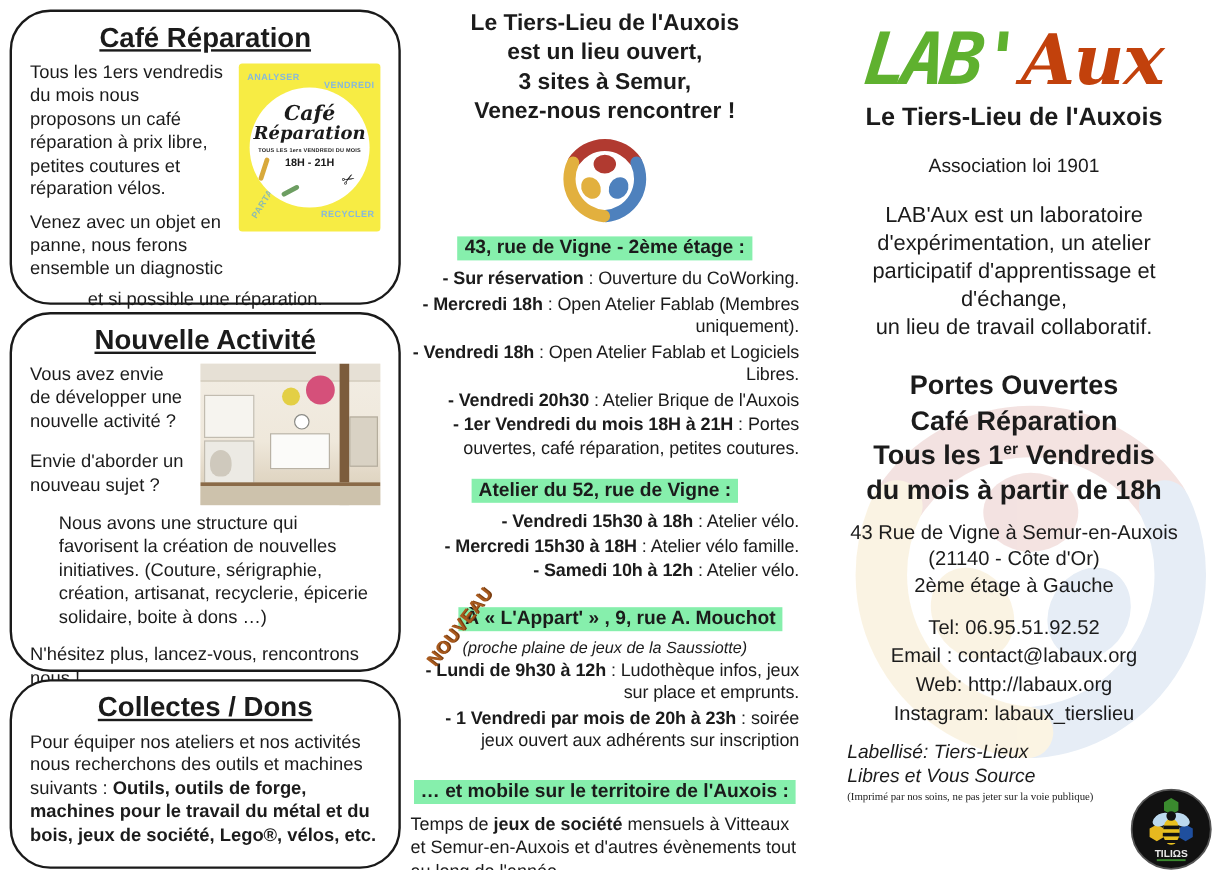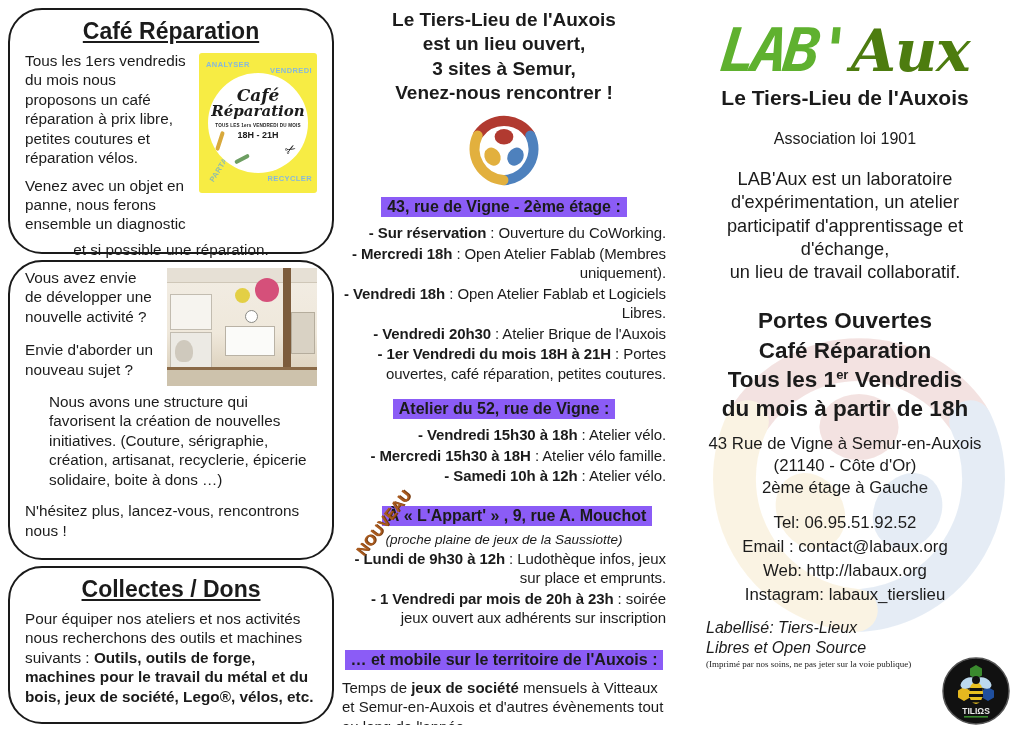--- a/index.html
+++ b/index.html
@@ -57,38 +57,38 @@
   .ph-beam{top:0;right:26px;width:8px;height:118px;background:#7c5c3c;}
   .ph-shelf{top:44px;right:2px;width:22px;height:40px;background:#d9d2c4;border:1px solid #b5ad9d;}
   .ph-counter{bottom:0;left:0;right:0;height:16px;background:#cdc2ac;border-top:3px solid #8a6a48;}
 
   #box3 b{font-weight:bold;}
 
   
   .col-mid{position:absolute;left:342px;top:8px;width:324px;text-align:center;}
   .mid-intro{font-size:19px;font-weight:bold;line-height:1.28;}
   .mid-logo{width:78px;height:78px;margin:6px auto 2px auto;display:block;}
-  .hl{display:inline-block;background:#8b5cf6;font-weight:bold;font-size:16px;
+  .hl{display:inline-block;background:#86efac;font-weight:bold;font-size:16px;
       padding:1px 6px;margin:6px 0 6px 0;}
   .sched{text-align:right;font-size:15px;line-height:1.3;letter-spacing:-0.1px;}
   .sched p{margin:0 0 1px 0;}
   .mid-note{font-style:italic;font-size:13.5px;margin:0 0 2px 0;text-align:center;}
   .h3wrap{position:relative;margin-top:14px;}
   .nouveau{position:absolute;left:2px;top:14px;transform:rotate(-52deg);
            color:#a85a1e;font-weight:bold;font-size:15px;letter-spacing:.5px;
            text-shadow:1px 1px 0 #7a3d10;}
   .mobile-p{text-align:left;font-size:15px;line-height:1.3;margin-top:2px;}
 
   
   .col-right{position:absolute;left:674px;top:10px;width:342px;text-align:center;}
   .labaux{line-height:1;margin-top:10px;white-space:nowrap;}
   .lab{font-family:"DejaVu Sans Mono",monospace;font-weight:bold;font-style:italic;
        font-size:60px;color:#5fb12f;letter-spacing:-4px;transform:skew(-6deg);display:inline-block;}
   .aux{font-family:"DejaVu Serif",serif;font-weight:bold;font-style:italic;
-       font-size:58px;color:#4d7c0f;letter-spacing:-1px;display:inline-block;margin-left:2px;}
+       font-size:58px;color:#c2410c;letter-spacing:-1px;display:inline-block;margin-left:2px;}
   .rsub{font-size:21px;font-weight:bold;margin-top:6px;}
   .rassoc{font-size:16px;margin-top:20px;}
   .rdesc{font-size:18.2px;line-height:1.28;margin-top:20px;}
   .rpromo{font-size:22.5px;font-weight:bold;line-height:1.3;margin-top:22px;position:relative;z-index:2;}
   .rpromo sup{font-size:13px;}
   .raddr{font-size:16.8px;line-height:1.3;margin-top:10px;position:relative;z-index:2;}
   .rcontact{font-size:16.8px;line-height:1.42;margin-top:12px;position:relative;z-index:2;}
   .rlabel{margin-top:12px;text-align:left;padding-left:32px;position:relative;z-index:2;}
   .rlabel .lab-line{font-style:italic;font-size:16px;line-height:1.25;}
   .fineprint{font-family:"Liberation Serif",serif;font-size:9px;margin-top:1px;}
@@ -120,20 +120,21 @@
           <span class="spoon"></span>
           <span class="wrench"></span>
         </div>
       </div>
       <p>Tous les 1ers vendredis du mois nous proposons un café réparation à prix libre, petites coutures et réparation vélos.</p>
       <p>Venez avec un objet en panne, nous ferons ensemble un diagnostic</p>
       <p style="text-align:center;clear:both;margin-top:-2px;">et si possible une réparation.</p>
     </section>
 
     <section class="box" id="box2">
+      <h2>Nouvelle Activité</h2>
       <div class="photo">
         <div class="ph-ceil"></div>
           <div class="ph-pink"></div>
           <div class="ph-yellow"></div>
         <div class="ph-clock"></div>
           <div class="ph-board"></div>
           <div class="ph-poster1"></div>
         <div class="ph-poster2"></div>
           <div class="ph-face"></div>
           <div class="ph-beam"></div>
@@ -253,21 +254,21 @@
 
     <div class="rcontact">
       <div>Tel: 06.95.51.92.52</div>
       <div>Email : contact@labaux.org</div>
       <div>Web: http://labaux.org</div>
       <div>Instagram: labaux_tierslieu</div>
     </div>
 
     <div class="rlabel">
       <div class="lab-line">Labellisé: Tiers-Lieux</div>
-      <div class="lab-line">Libres et Open Source</div>
+      <div class="lab-line">Libres et Vous Source</div>
       <div class="fineprint">(Imprimé par nos soins, ne pas jeter sur la voie publique)</div>
     </div>
   </div>
 
   <svg class="tilios" viewBox="0 0 68 68">
     <circle cx="34" cy="34" r="33" fill="#111"></circle>
     <circle cx="34" cy="34" r="33" fill="none" stroke="#555" stroke-width="1.5"></circle>
     <polygon points="22,30 28,33.5 28,40.5 22,44 16,40.5 16,33.5" fill="#e6b81f"></polygon>
     <polygon points="46,30 52,33.5 52,40.5 46,44 40,40.5 40,33.5" fill="#1f4f9e"></polygon>
     <polygon points="34,8 40,11.5 40,18.5 34,22 28,18.5 28,11.5" fill="#3a8a2e"></polygon>

